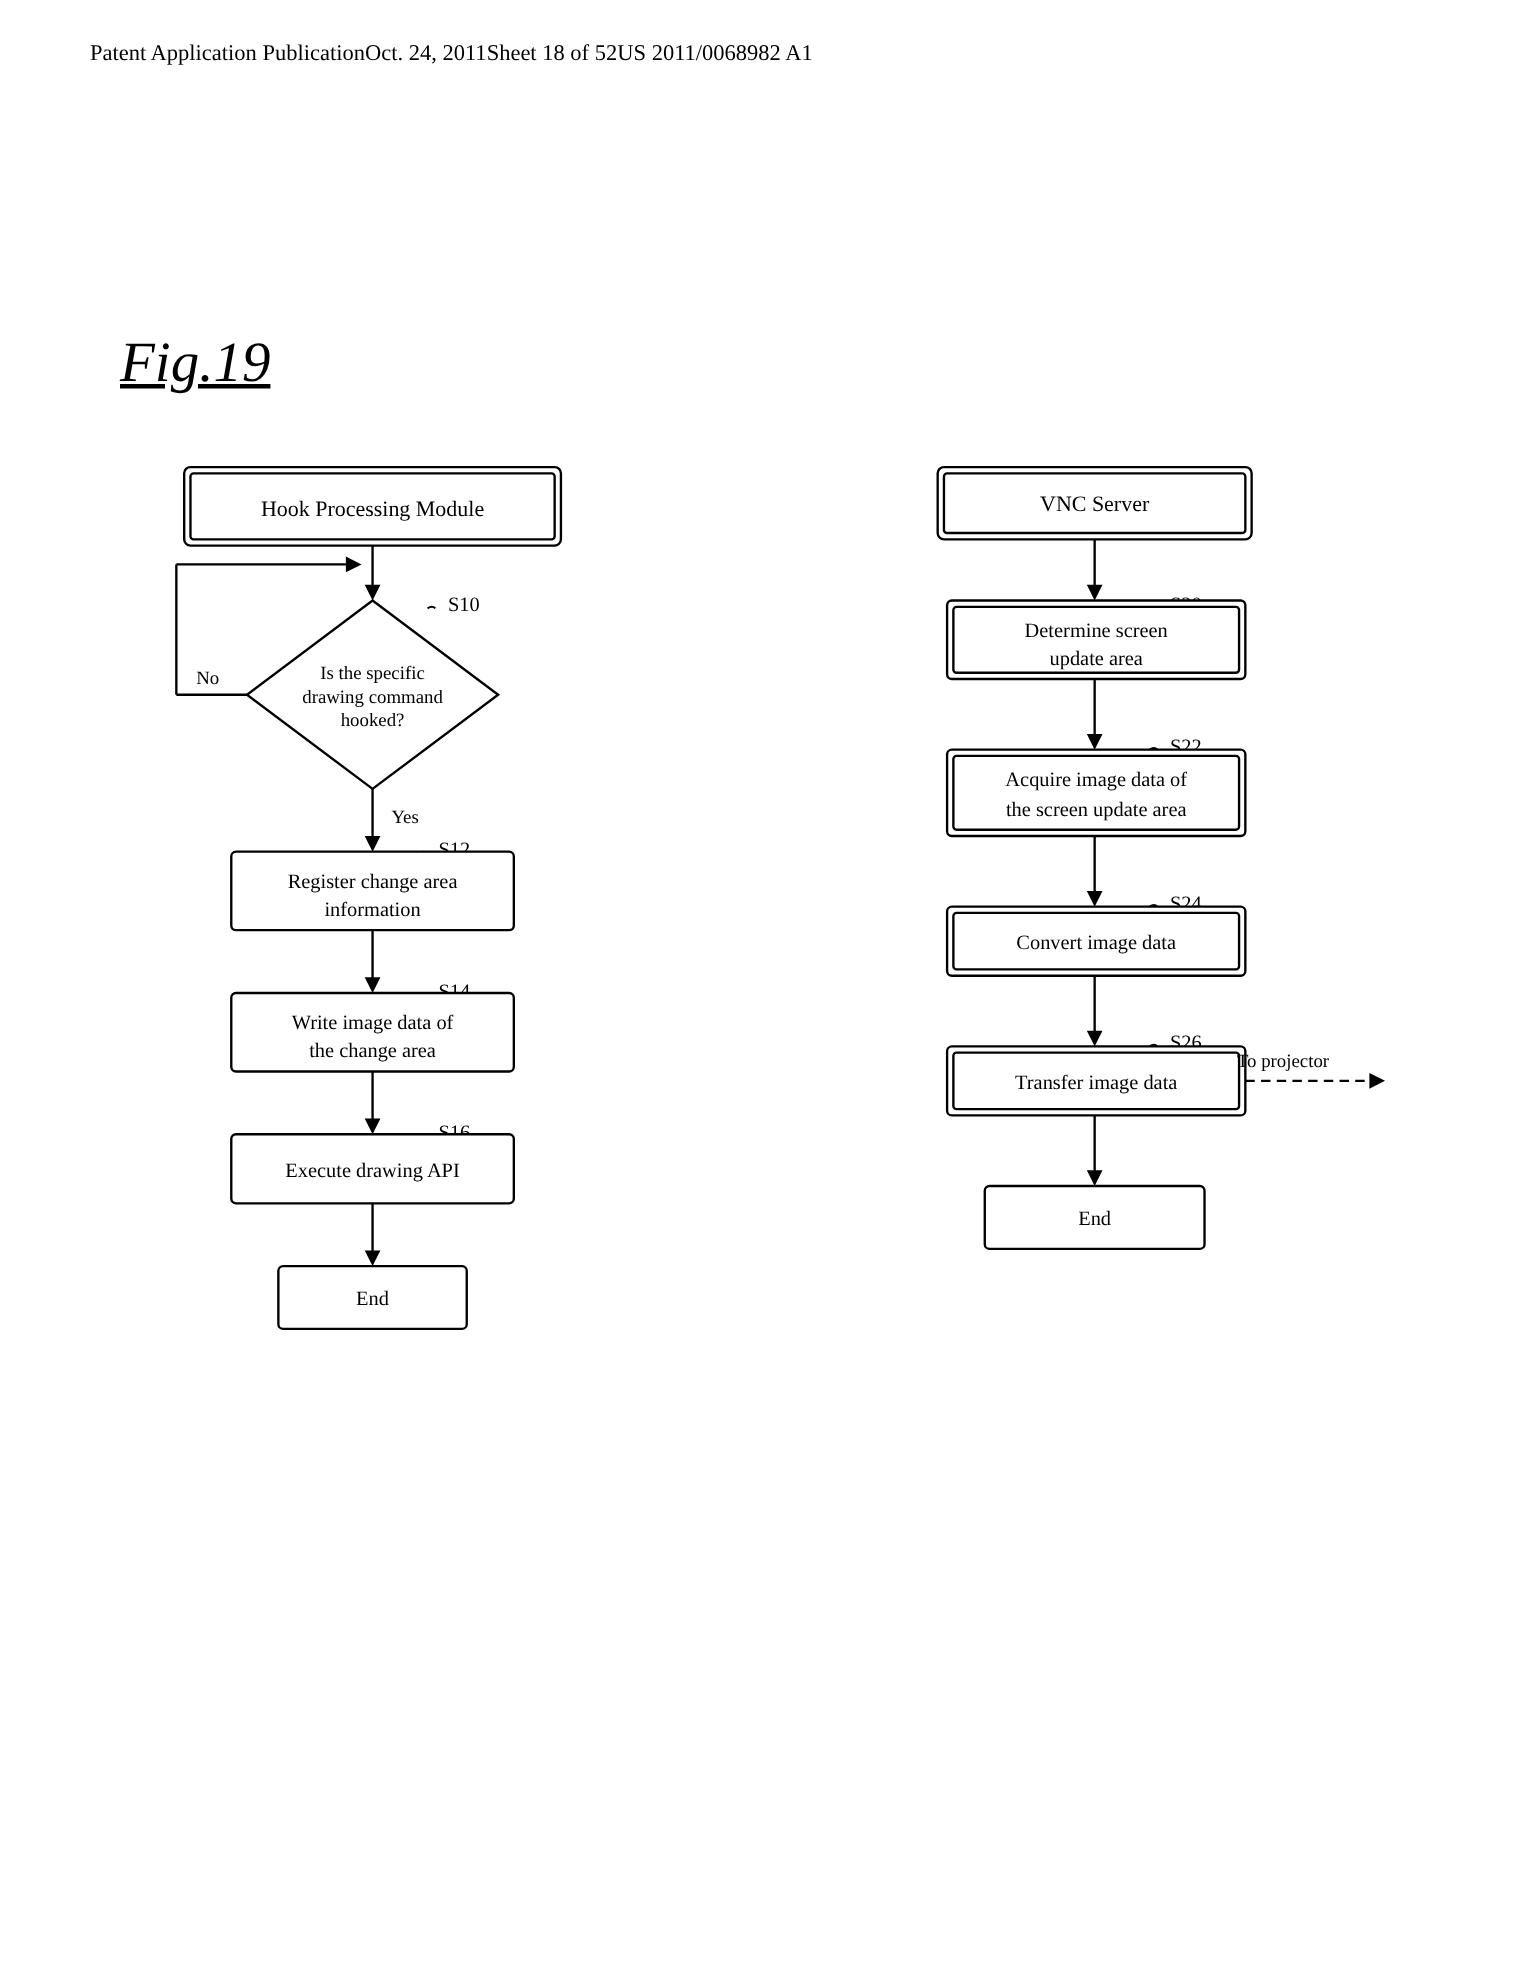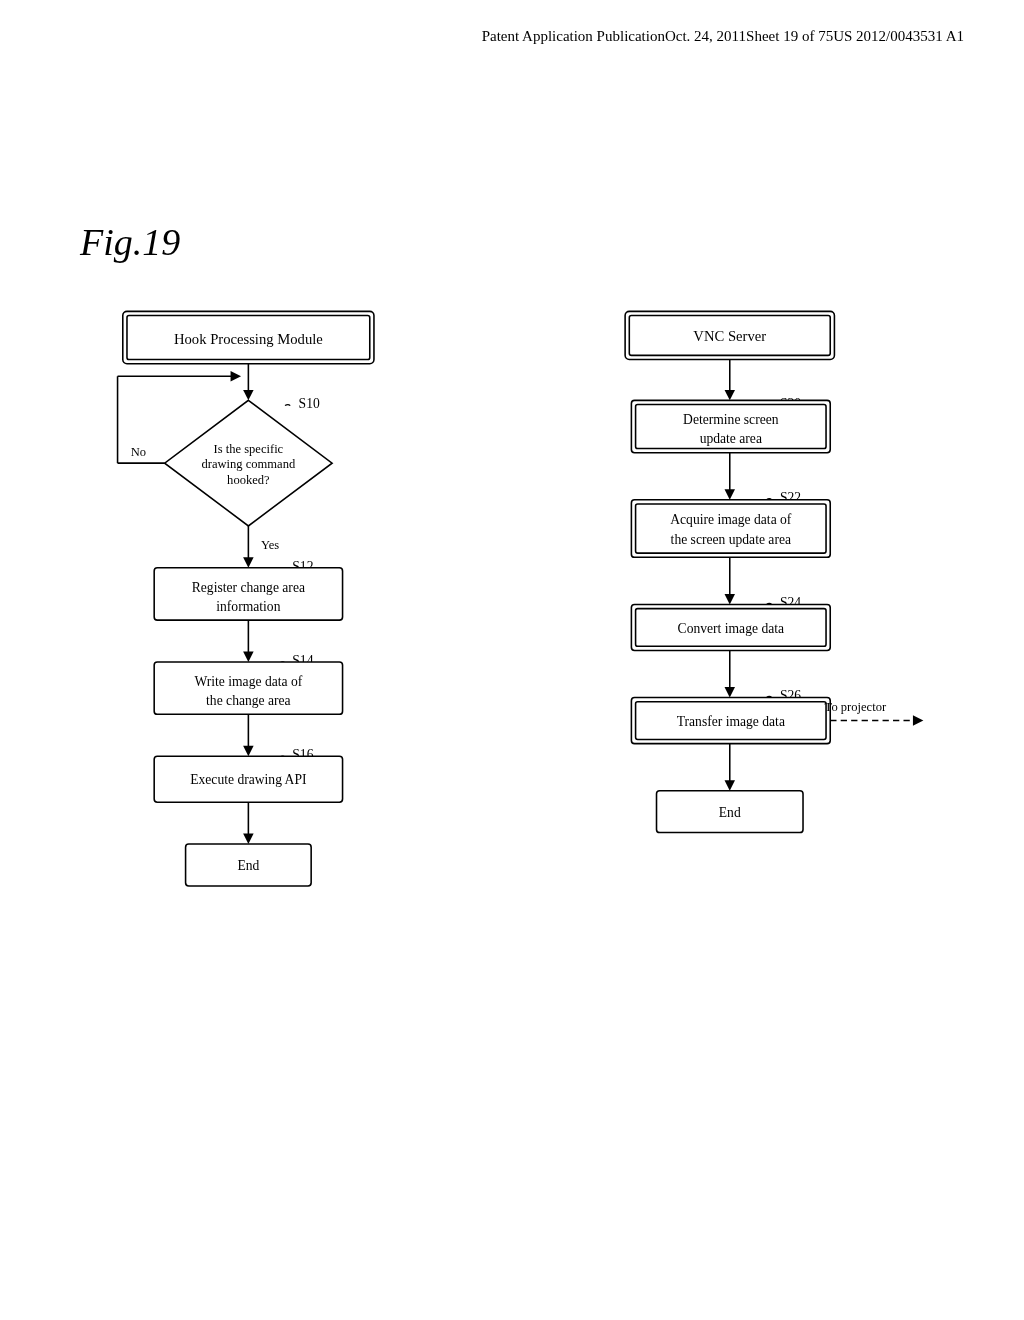--- a/index.html
+++ b/index.html
@@ -8,34 +8,35 @@
       font-family: 'Times New Roman', Times, serif;
       width: 1024px;
       min-height: 1320px;
       position: relative;
       overflow-x: hidden;
     }
 
     
     .header {
       display: flex;
-      justify-content: flex-end;
+      justify-content: flex-start;
       align-items: baseline;
       padding: 28px 60px 0 60px;
       font-size: 15px;
     }
 
     
     .fig-title {
       position: absolute;
       top: 220px;
       left: 80px;
       font-size: 38px;
       font-weight: normal;
       font-style: italic;
+      text-decoration: underline;
     }
 
     
     .flowchart-area {
       position: absolute;
       top: 280px;
       left: 60px;
       width: 900px;
       height: 900px;
     }
@@ -45,22 +46,22 @@
       width: 100%;
       height: 100%;
     }
   </style>
 </head>
 <body>
 
 <div class="header">
   <span>Patent Application Publication</span>
   <span>Oct. 24, 2011</span>
-  <span>Sheet 19 of 75</span>
-  <span>US 2012/0043531 A1</span>
+  <span>Sheet 18 of 52</span>
+  <span>US 2011/0068982 A1</span>
 </div>
 
 <div class="fig-title">Fig.19</div>
 
 <div class="flowchart-area">
   <svg viewBox="0 0 860 820" xmlns="http://www.w3.org/2000/svg" font-family="Times New Roman, serif">
 
     <rect x="60" y="10" width="240" height="50" rx="4" fill="white" stroke="black" stroke-width="1.5"></rect>
     <rect x="64" y="14" width="232" height="42" rx="2" fill="white" stroke="black" stroke-width="1.5"></rect>
     <text x="180" y="41" text-anchor="middle" font-size="14">Hook Processing Module</text>

